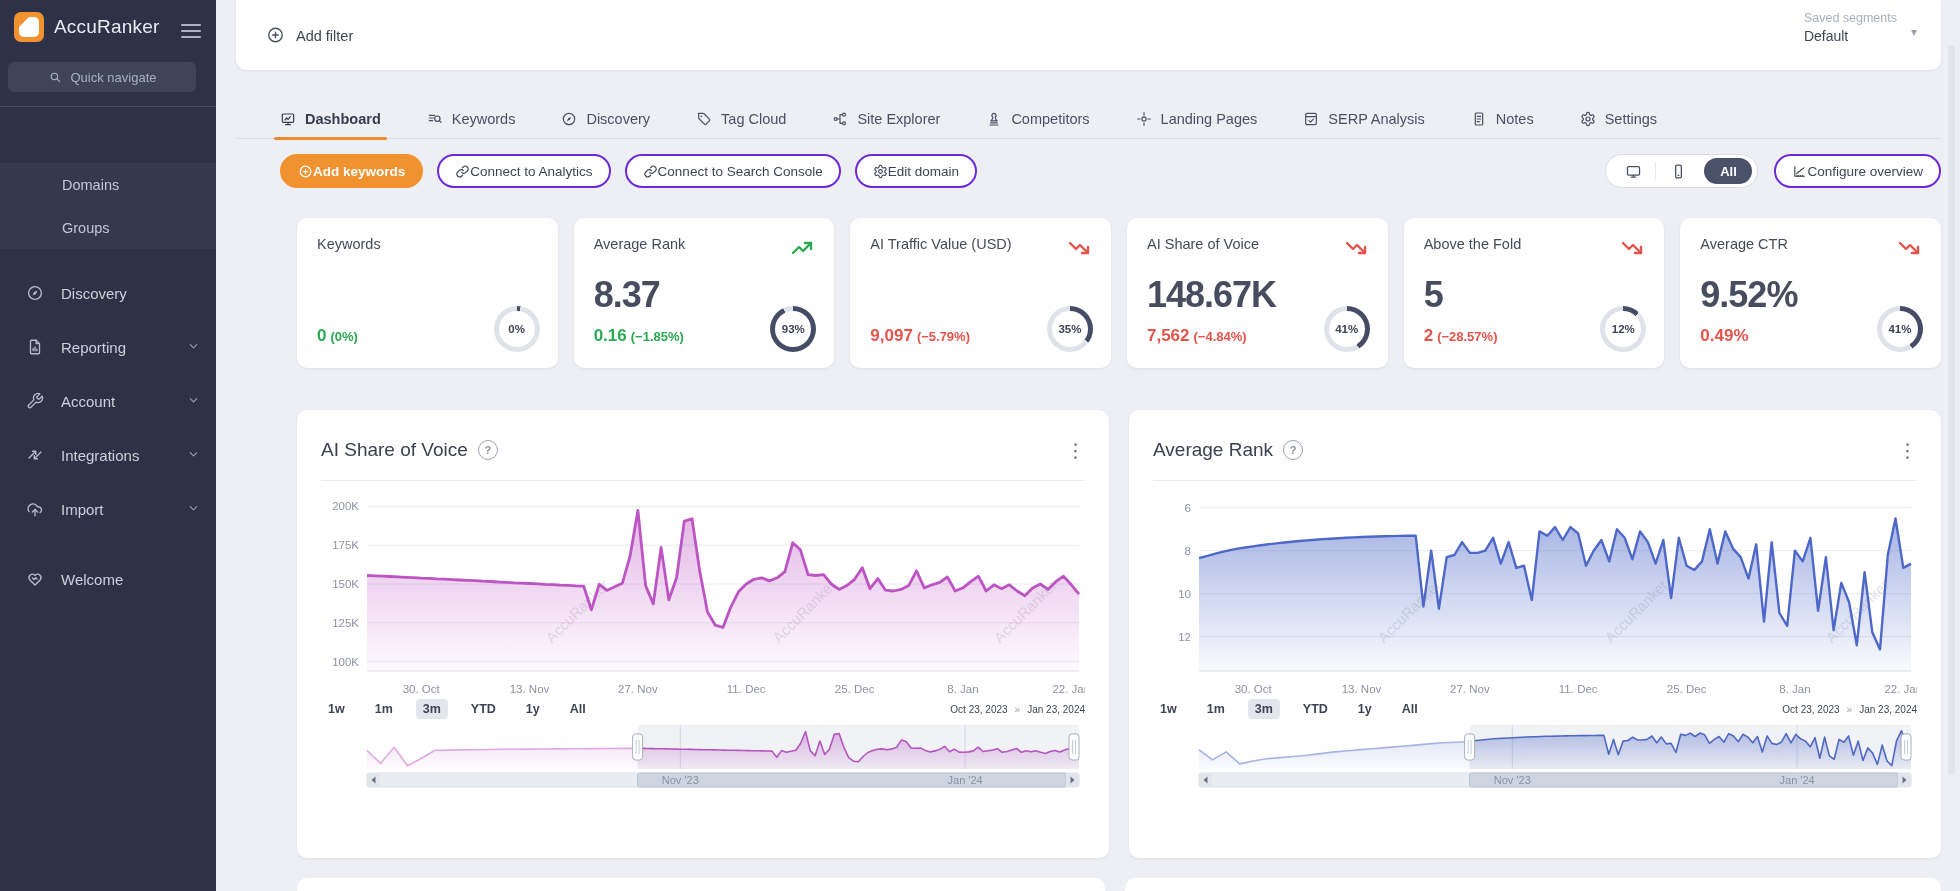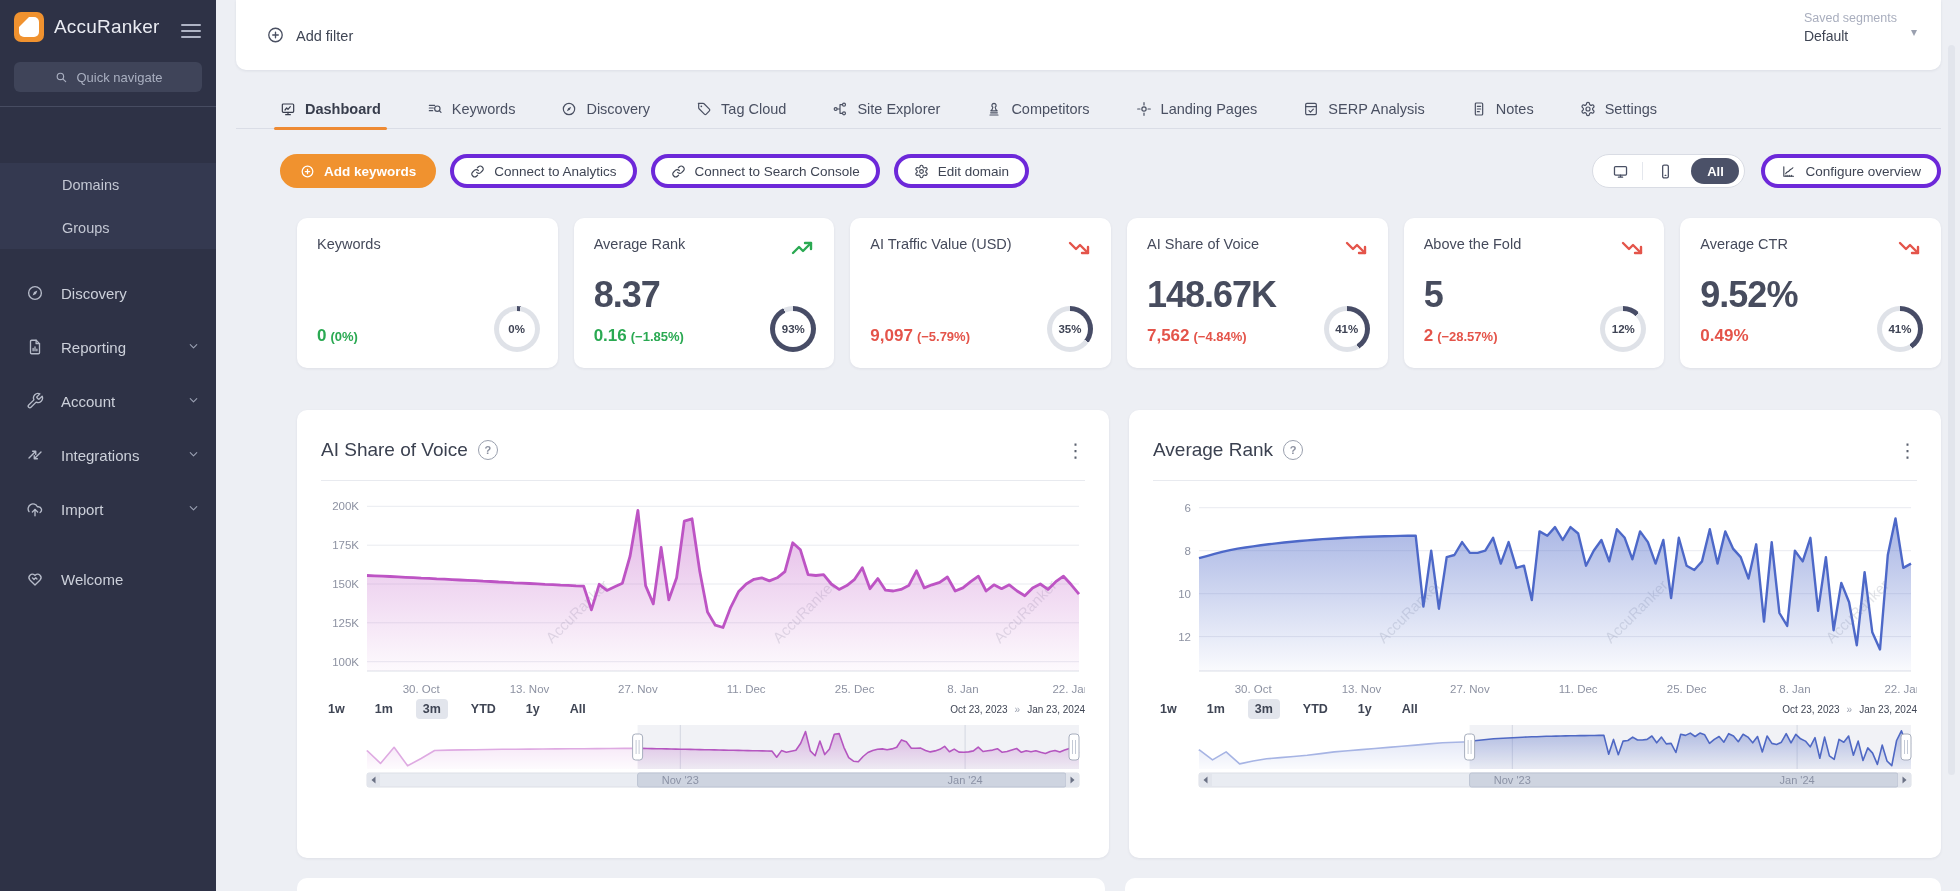--- a/index.html
+++ b/index.html
@@ -9,21 +9,21 @@
 
   
   .sidebar{position:absolute;left:0;top:0;width:216px;height:891px;background:#2e3246;}
   .logo-row{position:absolute;left:14px;top:12px;display:flex;align-items:center;gap:10px;}
   .logo-mark{width:30px;height:30px;border-radius:7px;background:#f0922f;position:relative;overflow:hidden;}
   .logo-mark i{position:absolute;left:5px;top:5px;width:20px;height:20px;background:#fff;border-radius:5px;}
   .logo-mark b{position:absolute;left:5px;top:5px;width:0;height:0;border-left:10px solid #f0922f;border-bottom:10px solid transparent;}
   .brand{font-size:19px;color:#e9ebf2;letter-spacing:.2px;}
   .hamburger{position:absolute;right:15px;top:20px;width:20px;cursor:pointer;}
   .hamburger span{display:block;height:2px;background:#aeb3c4;margin:4px 0;border-radius:1px;}
-  .search-pill{position:absolute;left:14px;top:62px;width:188px;height:30px;background:#3f4459;border-radius:6px;
+  .search-pill{position:absolute;left:8px;top:62px;width:188px;height:30px;background:#3f4459;border-radius:6px;
                display:flex;align-items:center;justify-content:center;gap:9px;color:#a9afc0;font-size:13px;cursor:pointer;}
   .search-pill svg{width:14px;height:14px;}
   .side-divider{position:absolute;left:0;top:106px;width:216px;height:1px;background:#474c61;}
   .nav-item{position:absolute;left:0;width:216px;display:flex;align-items:center;gap:17px;
             padding-left:26px;box-sizing:border-box;color:#ccd0da;font-size:15px;cursor:pointer;}
   .nav-item svg{width:18px;height:18px;color:#b6bbc9;flex:none;}
   .nav-item.active{background:#3a3f55;}
   .nav-item.sub{background:#343950;padding-left:62px;font-size:14.5px;color:#c3c7d3;}
   .nav-chev{position:absolute;right:16px;top:50%;transform:translateY(-50%);}
   .nav-chev svg{width:13px;height:13px;color:#9aa0b2;}
@@ -34,31 +34,31 @@
   .add-filter{position:absolute;left:30px;top:50%;transform:translateY(-50%);display:flex;align-items:center;gap:11px;
               font-size:14.5px;color:#3f4554;cursor:pointer;}
   .add-filter svg{width:19px;height:19px;color:#4a5062;}
   .segments{position:absolute;right:44px;top:11px;cursor:pointer;}
   .segments .lab{font-size:12.5px;color:#a9aebe;}
   .segments .val{font-size:14px;color:#3f4554;margin-top:3px;}
   .segments .caret{position:absolute;right:-20px;top:14px;color:#9aa0af;font-size:12px;}
   .segments .caret::after{content:"\25BE";}
 
   
-  .tabs-row{position:absolute;left:236px;top:90px;width:1705px;height:38px;border-bottom:1px solid #dadde6;}
+  .tabs-row{position:absolute;left:236px;top:100px;width:1705px;height:38px;border-bottom:1px solid #dadde6;}
   .tabs{margin-left:44px;display:flex;gap:46px;height:100%;align-items:center;}
   .tab{display:flex;align-items:center;gap:9px;font-size:14.5px;color:#4a5062;position:relative;height:100%;cursor:pointer;}
   .tab svg{width:16px;height:16px;}
   .tab.active{color:#383d4c;font-weight:700;}
   .tab.active::after{content:"";position:absolute;left:-6px;right:-6px;bottom:-2px;height:3px;background:#ee8a33;border-radius:2px;}
 
   
   .toolbar{position:absolute;left:280px;top:153px;width:1661px;height:36px;display:flex;align-items:center;gap:14px;}
-  .btn{display:inline-flex;align-items:center;gap:9px;height:34px;padding:0 16px;border-radius:17px;
-       font-size:13.5px;color:#3f4554;background:#fff;border:4px solid #6d28d9;box-sizing:border-box;cursor:pointer;white-space:nowrap;}
+  .btn{display:inline-flex;align-items:center;height:34px;padding:0 16px;border-radius:17px;
+       font-size:13.5px;color:#3f4554;background:#fff;border:2px solid #6d28d9;box-sizing:border-box;cursor:pointer;white-space:nowrap;}
   .btn svg{width:15px;height:15px;}
   .btn.primary{background:#f0922f;border-color:#f0922f;color:#fff;font-weight:700;}
   .toolbar-right{margin-left:auto;display:flex;align-items:center;gap:16px;}
   .device-toggle{display:flex;align-items:center;gap:0;height:34px;background:#fff;border:1px solid #d9dce4;
                  border-radius:17px;padding:0 5px;box-sizing:border-box;}
   .device-btn{display:flex;align-items:center;justify-content:center;width:44px;height:32px;color:#4a5064;cursor:pointer;}
   .device-btn svg{width:17px;height:17px;}
   .vdiv{width:1px;height:18px;background:#e4e7ed;}
   .device-all{min-width:48px;height:26px;margin-left:4px;background:#4b5168;color:#fff;border-radius:14px;
               display:flex;align-items:center;justify-content:center;font-size:13px;font-weight:700;cursor:pointer;}

